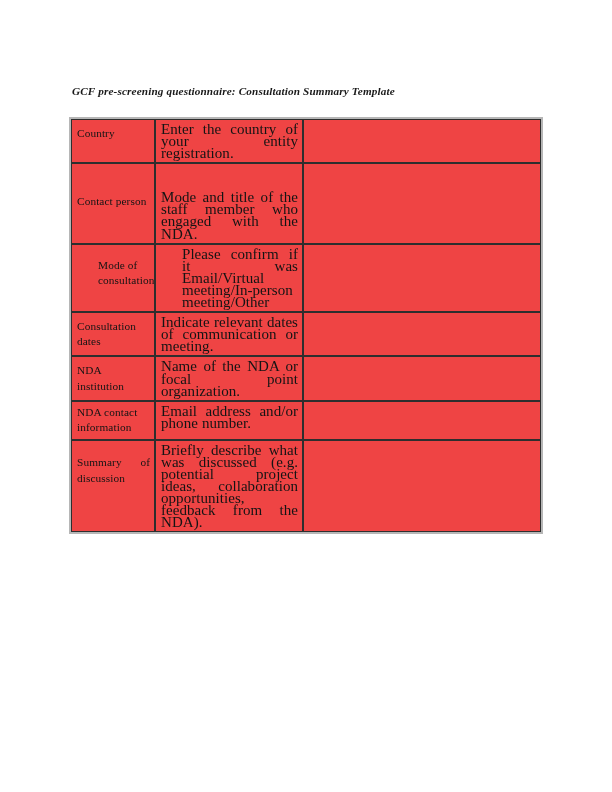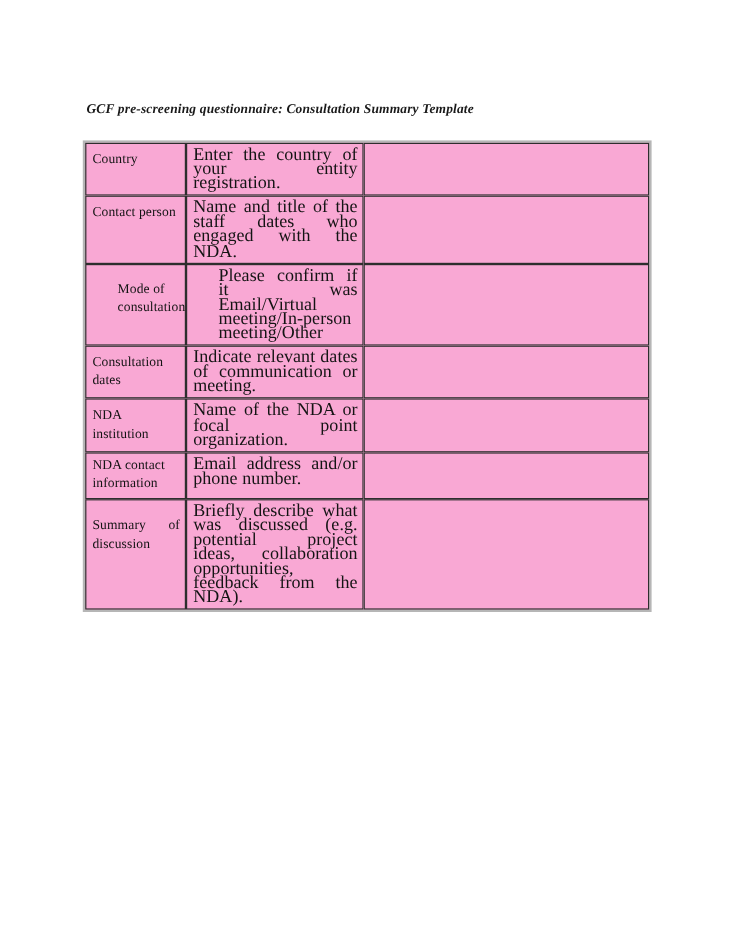--- a/index.html
+++ b/index.html
@@ -48,21 +48,21 @@
     border-left: 2px solid #b6b6b6;
     border-top: 2px solid #b6b6b6;
     border-right: 2px solid #b6b6b6;
     border-bottom: 2px solid #b6b6b6;
   }
 
   .form-table td {
     border: 1px solid #2e2e2e;
     vertical-align: middle;
     padding: 0;
-    background: #f9a8d4;
+    background: #ef4444;
   }
 
   .form-table tr > td {
     border-right-width: 1px;
   }
 
   .cell-inner {
     padding: 3px 4px 3px 5px;
   }
 
@@ -107,21 +107,21 @@
 
   .entry-cell {
     background: #ffffff;
   }
   .entry-blank {
     min-height: 10px;
   }
 
   
   .r1 .cell-inner { min-height: 30px; }
-  .r2 .cell-inner { min-height: 42px; }
+  .r2 .cell-inner { min-height: 42px; margin-top: 24px; }
   .r3 .cell-inner { min-height: 40px; padding-left: 26px; }
   .r4 .cell-inner { min-height: 30px; }
   .r5 .cell-inner { min-height: 26px; }
   .r6 .cell-inner { min-height: 30px; }
   .r7 .cell-inner { min-height: 30px; }
   .r8 .cell-inner { min-height: 62px; }
 </style>
 </head>
 <body>
 
@@ -156,21 +156,21 @@
       </tr>
 
       <tr class="r2">
         <td>
           <div class="cell-inner">
             <div class="label-text no-stretch">Contact person</div>
           </div>
         </td>
         <td>
           <div class="cell-inner">
-            <div class="desc-text">Name and title of the staff dates who engaged with the NDA.</div>
+            <div class="desc-text">Mode and title of the staff member who engaged with the NDA.</div>
           </div>
         </td>
         <td class="entry-cell">
           <div class="cell-inner">
             <div class="entry-blank"></div>
           </div>
         </td>
       </tr>
 
       <tr class="r3">

